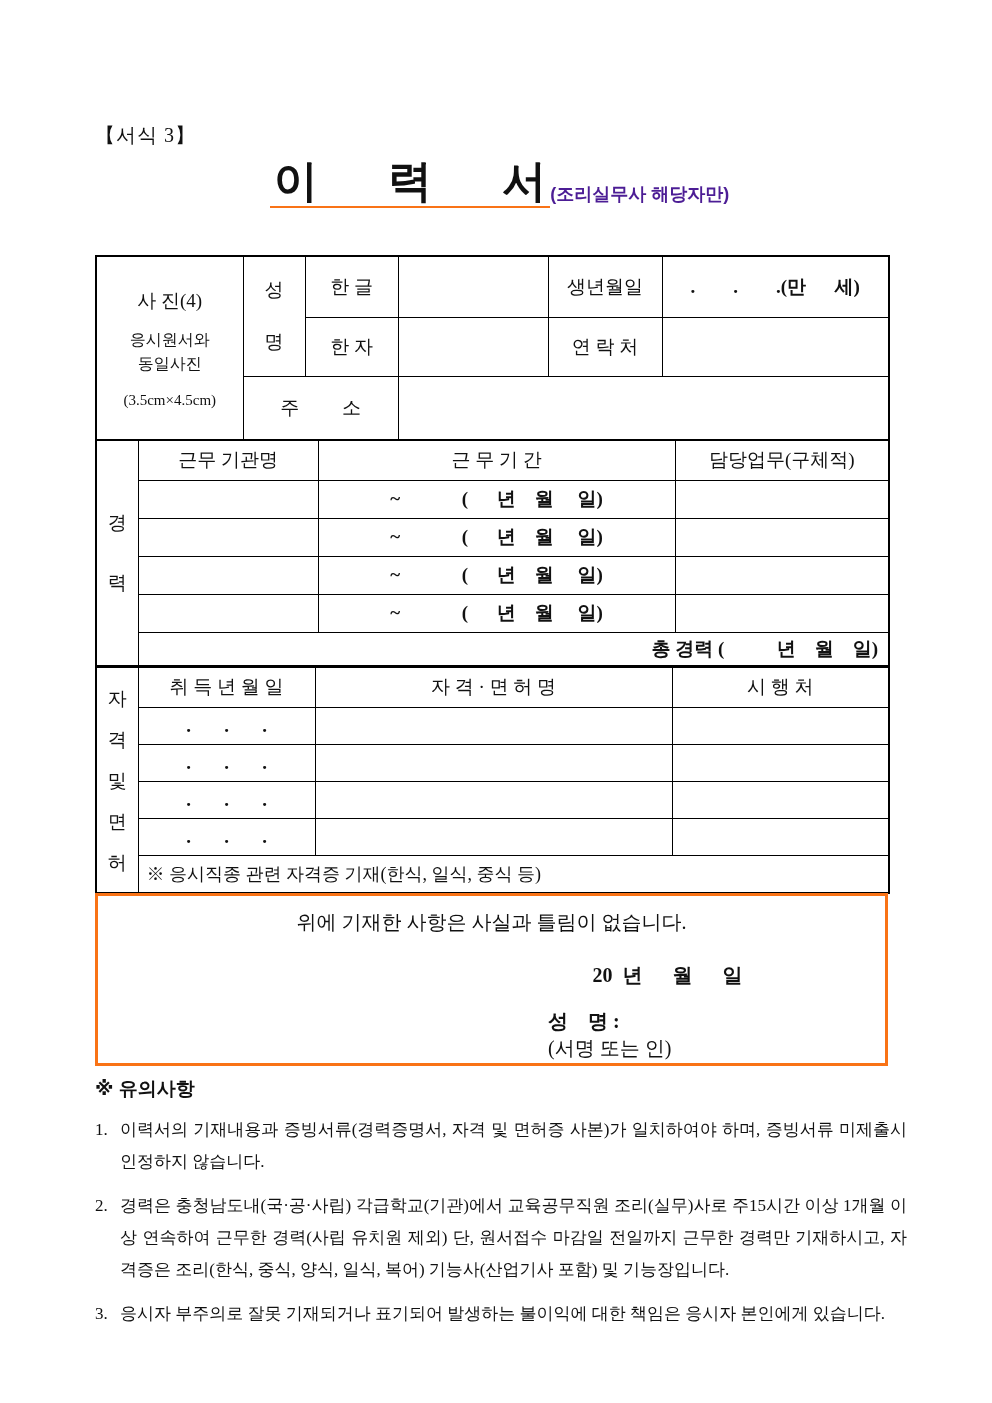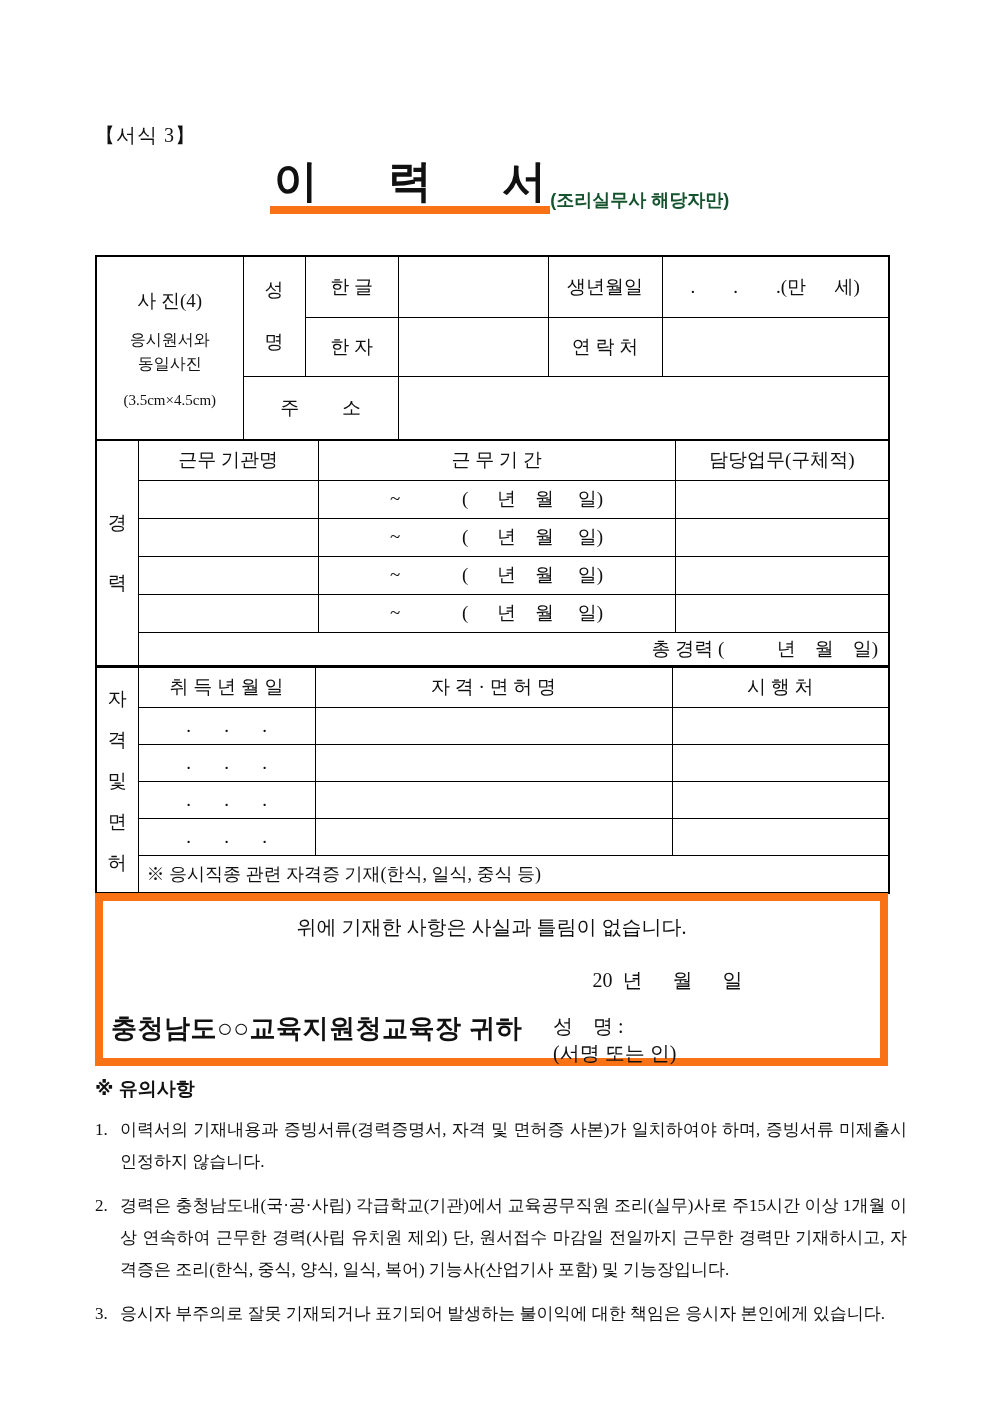--- a/index.html
+++ b/index.html
@@ -13,27 +13,27 @@
   .page { width: 992px; height: 1182px; padding: 122px 88px 0 95px; position: relative; }
 
   .form-label { font-size: 20px; letter-spacing: 1px; }
 
   .title-row { text-align: center; margin-top: 10px; height: 62px; }
   .title {
     display: inline-block;
     font-family: "Liberation Sans", "DejaVu Sans", sans-serif;
     font-weight: bold; font-size: 44px; line-height: 1.0;
     word-spacing: 58px;
-    border-bottom: 8px solid #f97316;
+    border-bottom: 2px solid #f97316;
     padding: 0 4px 3px 4px;
   }
   .title-note {
     display: inline-block; vertical-align: bottom;
     font-family: "Liberation Sans", "DejaVu Sans", sans-serif;
-    font-weight: bold; font-size: 18px; color: #14532d;
+    font-weight: bold; font-size: 18px; color: #4c1d95;
     margin-bottom: 2px;
   }
 
   table.tbl {
     border-collapse: collapse; table-layout: fixed;
     width: 793px; border: 2px solid #000;
   }
   .tbl td { border: 1px solid #000; vertical-align: middle; font-size: 19px; overflow: hidden; }
   .tbl-a { margin-top: 34px; }
   .tbl-b { margin-top: -2px; }
@@ -44,41 +44,41 @@
   td.vlabel { text-align: center; white-space: pre-line; }
   .vlabel-2 { line-height: 52px; }
   .vlabel-2b { line-height: 60px; }
   .vlabel-5 { line-height: 41px; font-size: 18px; }
 
   td.photo { text-align: center; }
   .photo-l1 { font-size: 19px; margin-bottom: 14px; }
   .photo-l2, .photo-l3 { font-size: 16px; line-height: 24px; }
   .photo-l4 { font-size: 15px; margin-top: 16px; }
 
-  .ws-pre { white-space: pre; }
+  .ws-pre { white-space: pre; font-weight: bold; }
   td.center { text-align: center; }
   td.right { text-align: right; padding-right: 10px; }
   td.notecell { padding-left: 13px; font-size: 18px; }
 
   
   .tbl-a tr.ra1 td { height: 61px; }
   .tbl-a tr.ra2 td { height: 59px; }
   .tbl-a tr.ra3 td { height: 64px; }
   .tbl-b tr.hdr td { height: 40px; }
   .tbl-b tr.row td { height: 38px; }
   .tbl-b tr.total td { height: 34px; }
   .tbl-c tr.hdr td { height: 40px; }
   .tbl-c tr.row td { height: 37px; }
   .tbl-c tr.note td { height: 38px; padding-left: 8px; }
 
   .addr-lbl { word-spacing: 38px; }
 
   
   .decl {
-    width: 793px; height: 173px; border: 8px solid #f97316;
+    width: 793px; height: 173px; border: 3px solid #f97316;
     margin-top: -1px; position: relative; padding: 13px 10px 18px 10px;
   }
   .decl-statement { text-align: center; font-size: 20px; }
   .decl-date { text-align: center; font-size: 20px; margin-top: 26px; position: relative; left: 176px; }
   .decl-name-row { display: flex; justify-content: space-between; padding-left: 440px; margin-top: 19px; font-size: 20px; flex-direction: column; }
   .decl-recipient {
     position: absolute; left: 8px; bottom: 12px;
     font-family: "Liberation Sans", "DejaVu Sans", sans-serif;
     font-weight: bold; font-size: 26px; letter-spacing: 0.5px;
   }
@@ -226,21 +226,20 @@
   </tbody>
     </table>
 
   <div class="decl">
     <div class="decl-statement">위에 기재한 사항은 사실과 틀림이 없습니다.</div>
     <div class="decl-date ws-pre">20  년      월      일</div>
     <div class="decl-name-row">
       <span class="ws-pre">성    명 :</span>
       <span>(서명 또는 인)</span>
     </div>
-    <div class="decl-recipient">충청남도○○교육지원청교육장 귀하</div>
   </div>
 
   <div class="notes">
     <div class="notes-heading">※ 유의사항</div>
     <div class="note-item">
       <div class="note-num">1.</div>
       <div class="note-text">이력서의 기재내용과 증빙서류(경력증명서, 자격 및 면허증 사본)가 일치하여야 하며, 증빙서류 미제출시 인정하지 않습니다.</div>
     </div>
     <div class="note-item">
       <div class="note-num">2.</div>

